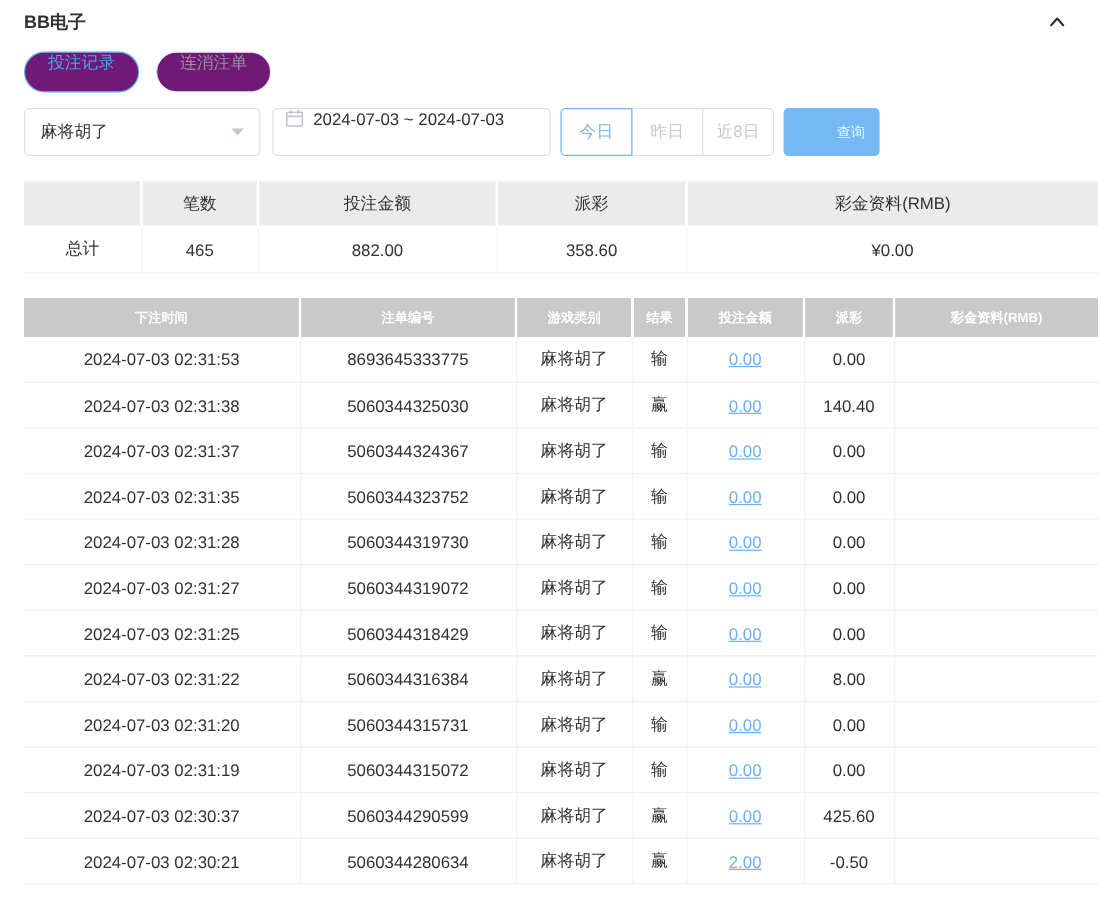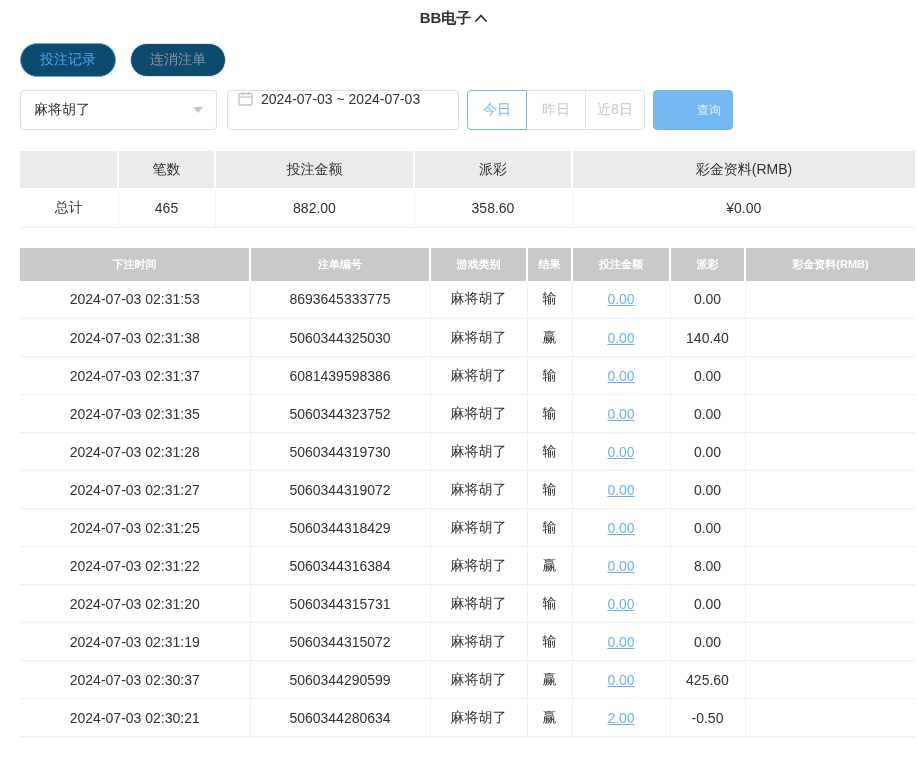--- a/index.html
+++ b/index.html
@@ -1,30 +1,30 @@
 <!DOCTYPE html>
 <html><head>
 <meta charset="utf-8">
 <style>
   * { margin:0; padding:0; box-sizing:border-box; }
   html,body { width:917px; height:762px; background:#fff; overflow:hidden;
     font-family:"Liberation Sans","DejaVu Sans",sans-serif; }
   .page { position:relative; width:917px; height:762px; overflow:hidden; }
 
   
-  .panel-header { display:flex; justify-content:center; align-items:center;
+  .panel-header { display:flex; justify-content:space-between; align-items:center;
     padding:8px 26px 0 20px; }
   .panel-title { font-size:15px; font-weight:bold; color:#303133; }
   .collapse-btn { width:20px; height:20px; display:flex; align-items:center;
     justify-content:center; cursor:pointer; background:none; border:none; }
 
   
   .tabs { display:flex; gap:14px; padding:15px 20px 0 20px; }
-  .tab { height:34px; padding:0 19px; display:flex; align-items:center;
-    border-radius:17px; font-size:14px; background:#0c4a6e; cursor:pointer; border:1px solid; }
+  .tab { height:34px; padding:0 19px; display:flex; align-items:flex-start;
+    border-radius:17px; font-size:14px; background:#701a75; cursor:pointer; border:1px solid; }
   .tab.active { color:#4da3f0; border-color:#5faaf0; }
   .tab.inactive { color:#909399; border-color:#e4e7ed; }
 
   
   .controls { display:flex; align-items:center; padding:13px 20px 0 20px; }
   .select-box { width:197px; height:40px; border:1px solid #dcdfe6; border-radius:4px;
     display:flex; align-items:center; justify-content:space-between; padding:0 13px;
     font-size:14px; color:#303133; cursor:pointer; background:#fff; }
   .caret-down { width:0; height:0; border-left:5px solid transparent;
     border-right:5px solid transparent; border-top:6px solid #c0c4cc; }
@@ -179,21 +179,21 @@
           <td>2024-07-03 02:31:38</td>
           <td>5060344325030</td>
           <td>麻将胡了</td>
           <td>赢</td>
           <td><a class="bet-link">0.00</a></td>
           <td>140.40</td>
           <td></td>
         </tr>
         <tr>
           <td>2024-07-03 02:31:37</td>
-          <td>6081439598386</td>
+          <td>5060344324367</td>
           <td>麻将胡了</td>
           <td>输</td>
           <td><a class="bet-link">0.00</a></td>
           <td>0.00</td>
           <td></td>
         </tr>
         <tr>
           <td>2024-07-03 02:31:35</td>
           <td>5060344323752</td>
           <td>麻将胡了</td>

